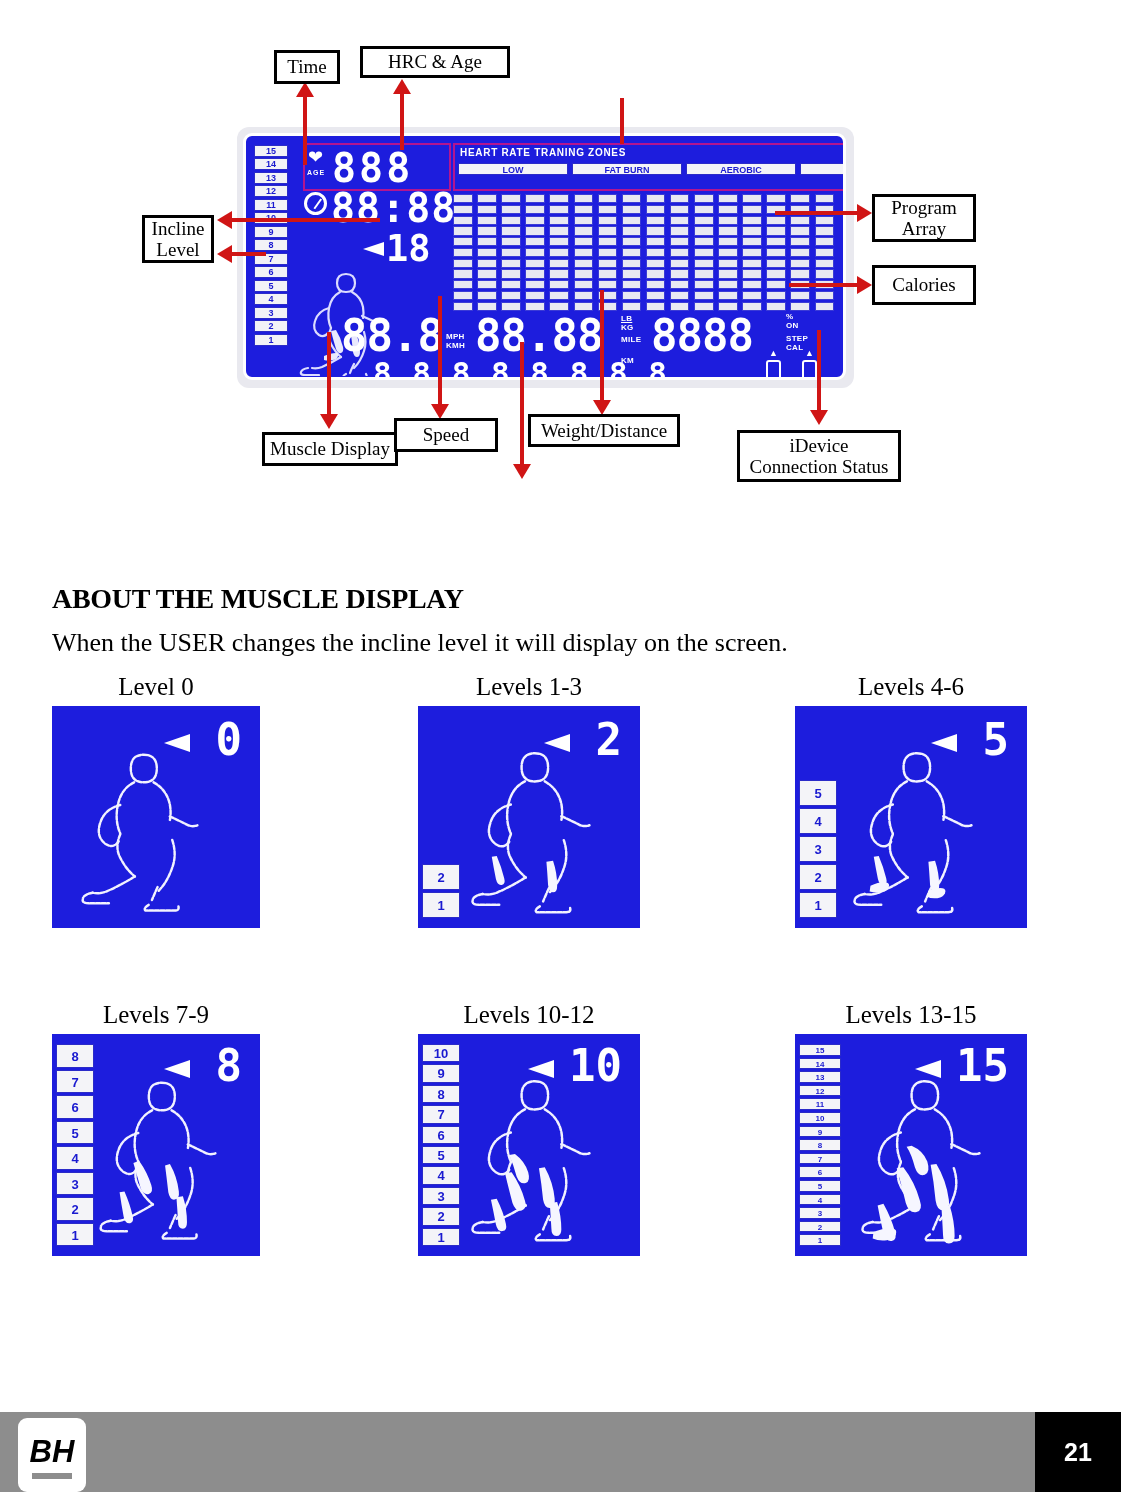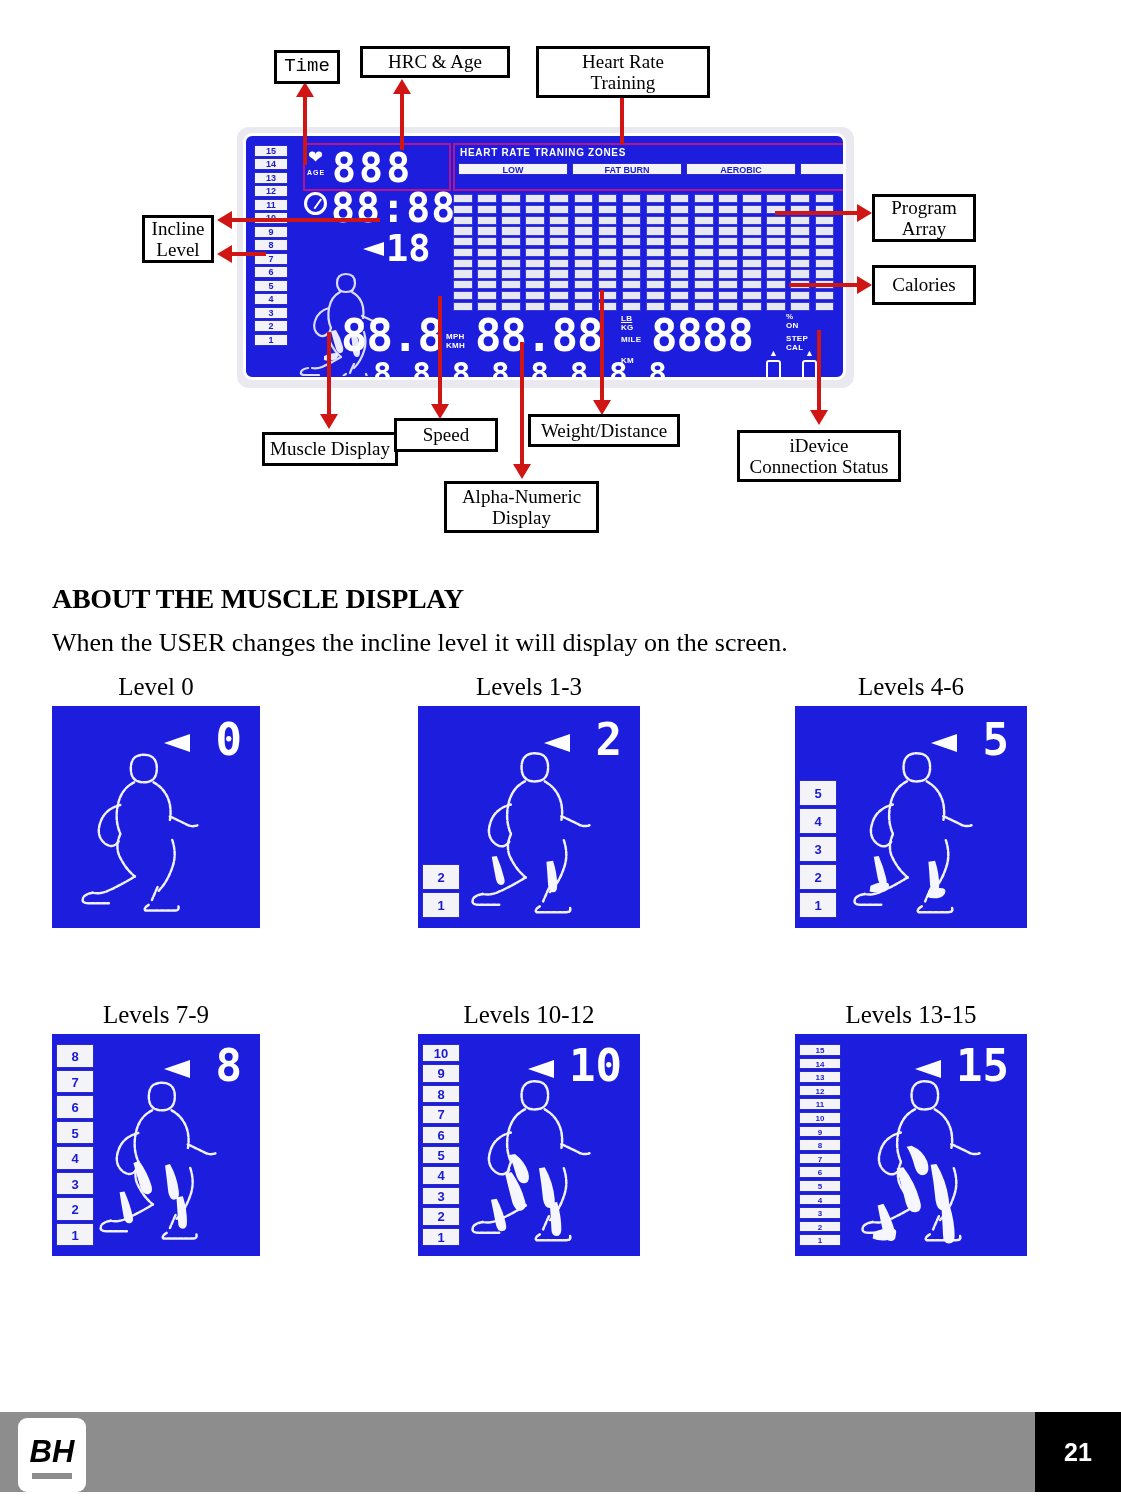--- a/index.html
+++ b/index.html
@@ -477,51 +477,43 @@
     <div class="unit" style="left:540px;top:207px;">CAL</div>
 
     <div class="alpha-row">8.8.8.8.8.8.8.8</div>
 
     <div class="idev-ant" style="left:523px;top:212px;">▲</div>
     <div class="idev" style="left:520px;top:224px;"></div>
     <div class="idev-ant" style="left:559px;top:212px;">▲</div>
     <div class="idev" style="left:556px;top:224px;"></div>
   </div>
 
-  <div class="callout" style="left:274px;top:50px;width:66px;height:34px;font-family:Liberation Mono, monospace;">Time</div>
+  <div class="callout" style="left:274px;top:50px;width:66px;height:34px;">Time</div>
 
   <div class="callout" style="left:360px;top:46px;width:150px;height:32px;">HRC &amp; Age</div>
 
-  <div class="callout" style="left:536px;top:46px;width:174px;height:52px;flex-direction:column;">
-    <span>Heart Rate</span>
-    <span>Training</span>
-  </div>
 
   <div class="callout" style="left:872px;top:194px;width:104px;height:48px;flex-direction:column;">
     <span>Program</span>
     <span>Array</span>
   </div>
 
   <div class="callout" style="left:872px;top:265px;width:104px;height:40px;">Calories</div>
 
   <div class="callout" style="left:142px;top:215px;width:72px;height:48px;flex-direction:column;">
     <span>Incline</span>
     <span>Level</span>
   </div>
 
   <div class="callout" style="left:252px;top:432px;width:136px;height:34px;margin-left:10px;">Muscle Display</div>
 
   <div class="callout" style="left:394px;top:418px;width:104px;height:34px;">Speed</div>
 
   <div class="callout" style="left:528px;top:414px;width:152px;height:33px;">Weight/Distance</div>
 
-  <div class="callout" style="left:444px;top:481px;width:155px;height:52px;flex-direction:column;">
-    <span>Alpha-Numeric</span>
-    <span>Display</span>
-  </div>
 
   <div class="callout" style="left:737px;top:430px;width:164px;height:52px;flex-direction:column;">
     <span>iDevice</span>
     <span>Connection Status</span>
   </div>
 
   <div class="arrow">
     <div class="shaft" style="left:303px;top:95px;width:4px;height:70px;"></div>
     <div class="head up" style="left:296px;top:82px;"></div>
   </div>

